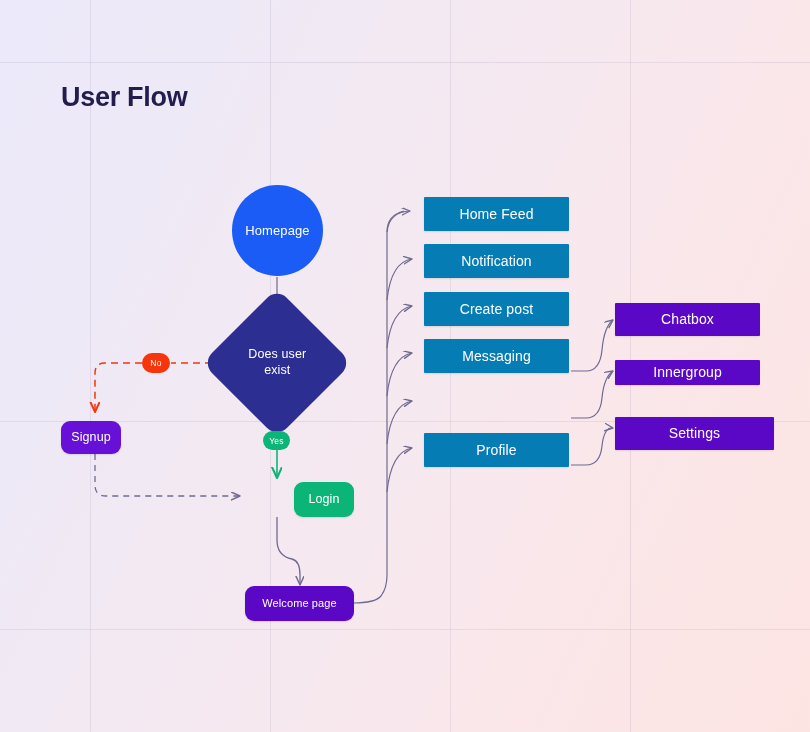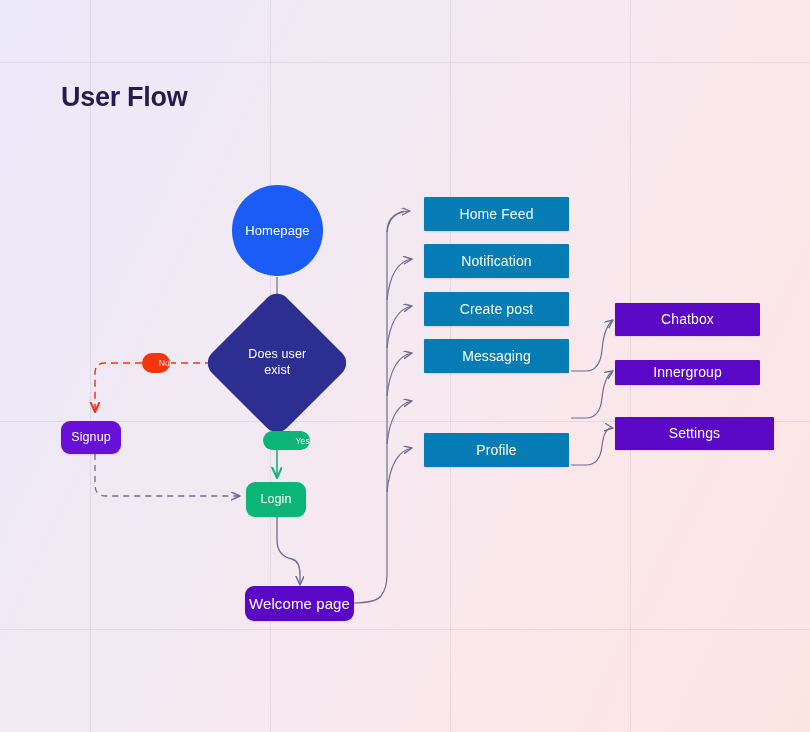--- a/index.html
+++ b/index.html
@@ -20,41 +20,41 @@
   .grid .hl{left:0;right:0;height:1px;}
 
   svg#wires{position:absolute;left:0;top:0;width:810px;height:732px;pointer-events:none;}
 
   .node{position:absolute;display:flex;align-items:center;justify-content:center;
         color:#fff;box-sizing:border-box;text-align:center;line-height:1.2;
         letter-spacing:.1px;}
   .box{border-radius:1px;font-size:14px;}
   .box.blue{background:#067cb4;box-shadow:0 1px 2px rgba(0,0,0,.10);}
   .box.purple{background:#5a07c6;box-shadow:0 1px 2px rgba(0,0,0,.10);}
-  .box.green{background:#0bb578;border-radius:9px;box-shadow:0 1px 2px rgba(0,0,0,.10);}
+  .box.green{background:#0bb578;border-radius:9px;box-shadow:0 1px 2px rgba(0,0,0,.10);margin-left:48px;}
   .box.purple-sm{background:#6610d8;border-radius:9px;box-shadow:0 1px 2px rgba(0,0,0,.10);}
 
   #homepage{
     left:232px;top:185px;width:91px;height:91px;border-radius:50%;
     background:#1a5cf5;font-size:13px;
   }
   #decision{
     left:224px;top:310px;width:106px;height:106px;
     background:#2c2f91;border-radius:14px;
     transform:rotate(45deg);
   }
   #decision .dlabel{
     transform:rotate(-45deg);font-size:12.5px;color:#fff;width:100px;
     text-align:center;line-height:1.25;
   }
 
-  .pill{position:absolute;display:flex;align-items:center;justify-content:flex-end;
+  .pill{position:absolute;display:flex;align-items:center;justify-content:center;
         color:#fff;border-radius:11px;font-size:8.5px;letter-spacing:.2px;}
   #pill-no{left:142px;top:353px;width:28px;height:20px;background:#f7350c;}
-  #pill-yes{left:263px;top:431px;width:27px;height:19px;background:#0bb578;padding-left:20px;}
+  #pill-yes{left:263px;top:431px;width:27px;height:19px;background:#0bb578;}
 
   #title{
     position:absolute;left:61px;top:82px;
     font-size:27px;font-weight:bold;color:#221d4d;letter-spacing:-.3px;text-align:right;
   }
 </style>
 </head>
 <body>
 
 <div id="canvas">
@@ -129,21 +129,21 @@
   </div>
 
   <div class="node box purple-sm" style="left:61px;top:421px;width:60px;height:33px;font-size:12.5px">
     <span>Signup</span>
   </div>
 
   <div class="node box green" style="left:246px;top:482px;width:60px;height:35px;font-size:12.5px">
     <span>Login</span>
   </div>
 
-  <div class="node box purple" style="left:245px;top:586px;width:109px;height:35px;font-size:15px;border-radius:9px">
+  <div class="node box purple" style="left:245px;top:586px;width:109px;height:35px;font-size:11px;border-radius:9px">
     <span>Welcome page</span>
   </div>
 
   <div class="node box blue" style="left:424px;top:197px;width:145px;height:34px">
     <span>Home Feed</span>
   </div>
   <div class="node box blue" style="left:424px;top:244px;width:145px;height:34px">
     <span>Notification</span>
   </div>
   <div class="node box blue" style="left:424px;top:292px;width:145px;height:34px">

